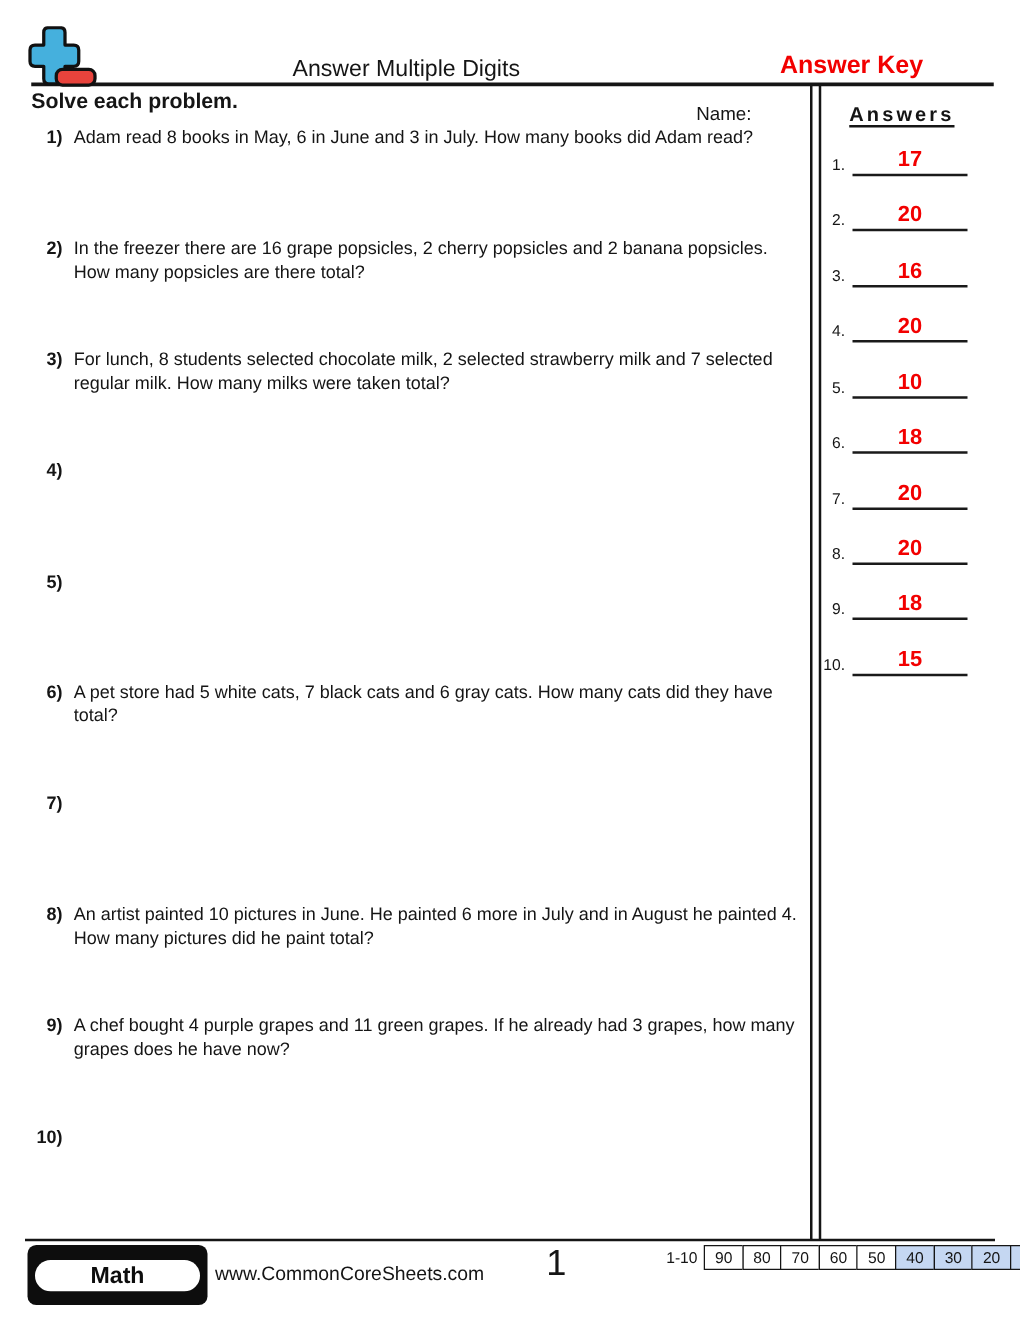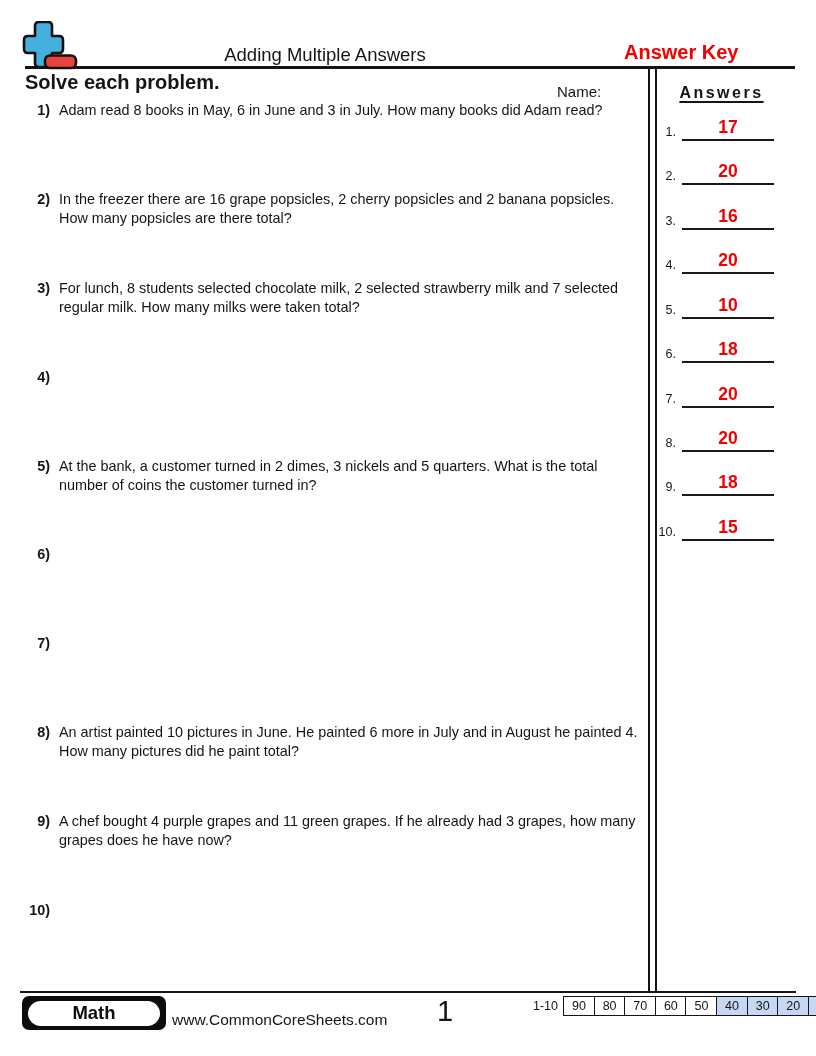--- a/index.html
+++ b/index.html
@@ -8,21 +8,21 @@
          font-family:"Liberation Sans", sans-serif; color:#151515; }
   .abs { position:absolute; }
 
   
   .logo { left:22px; top:21px; z-index:3; }
   .title { left:0; top:44px; width:650px; text-align:center; font-size:18.5px; }
   .name-label { left:557px; top:47px; font-size:15px;margin-top:36px; }
   .name-value { left:624px; top:41px; font-size:20px; font-weight:bold;
                 color:var(--answer-red,#f20000); }
   .hrule { left:25px; top:66px; width:770px; height:2.5px; background:#151515; z-index:1; }
-  .instructions { left:25px; top:71px; font-size:20px; font-weight:bold; }
+  .instructions { left:25px; top:71px; font-size:17px; font-weight:bold; }
 
   
   .vrule { left:648px; top:68px; height:924px; width:8.5px;
            border-left:2.5px solid #151515; border-right:2.5px solid #151515; }
   .answers-panel { left:653px; top:68px; width:137px; }
   .answers-heading { margin-top:16px; text-align:center; font-size:16px; font-weight:bold;
                      letter-spacing:2.5px; text-decoration:underline;
                      text-underline-offset:3px; text-decoration-thickness:1.8px; }
   .answer-row { position:absolute; left:3px; width:128px; height:34px;
                 display:flex; align-items:flex-end; }
@@ -33,21 +33,21 @@
 
   
   .problems { left:24px; top:101px; width:614px; }
   .problem { height:88.9px; display:flex; align-items:flex-start; }
   .p-num { width:26px; text-align:right; font-weight:bold; font-size:14.4px;
            line-height:19px; margin-right:9px; flex:none; }
   .p-text { flex:1; font-size:14.4px; line-height:19px; }
 
   
   .frule { left:20px; top:991px; width:776px; height:2.2px; background:#151515; }
-  .math-badge { left:22px; top:996px; width:144px; height:34px; background:#0d0d0d;
+  .math-badge { left:22px; top:996px; width:144px; height:48px; background:#0d0d0d;
                 border-radius:7px; display:flex; align-items:center; justify-content:center; }
   .badge-pill { width:132px; height:25px; background:#ffffff; border-radius:13px;
                 display:flex; align-items:center; justify-content:center;
                 font-size:18.5px; font-weight:bold; color:#0d0d0d; }
   .website { left:172px; top:1011px; font-size:15.5px; }
   .page-num { left:400px; top:995px; width:90px; text-align:center; font-size:29px; }
   .score-table { left:530px; top:995px; height:21px; display:flex; align-items:center; }
   .score-range { width:28px; text-align:right; font-size:12.5px; margin-right:5px; }
   .score-cell { width:32px; height:20px; border:1.4px solid #151515; background:#ffffff;
                 display:flex; align-items:center; justify-content:center; font-size:12.5px; }
@@ -56,21 +56,21 @@
 </style>
 </head>
 <body>
 
 <div class="abs logo">
   <svg width="56" height="49" viewBox="0 0 56 49">
     <path d="M17 1 H26 Q30 1 30 5 V15 H37 Q41 15 41 19 V28 Q41 32 37 32 H30 V42 Q30 46 26 46 H17 Q13 46 13 42 V32 H6 Q2 32 2 28 V19 Q2 15 6 15 H13 V5 Q13 1 17 1 Z" style="fill:var(--logo-blue,#45b0dd);" stroke="#111111" stroke-width="2.6" stroke-linejoin="round"></path>
     <rect x="23" y="34.5" width="31" height="12.5" rx="5" style="fill:var(--logo-red,#e8433c);" stroke="#111111" stroke-width="2.6"></rect>
   </svg>
 </div>
-<div class="abs title">Adding Multiple Answers</div>
+<div class="abs title">Answer Multiple Digits</div>
 <div class="abs name-label">Name:</div>
 <div class="abs name-value">Answer Key</div>
 <div class="abs hrule"></div>
 <div class="abs instructions">Solve each problem.</div>
 
 <div class="abs vrule"></div>
 <div class="abs answers-panel">
   <div class="answers-heading">Answers</div>
   <div class="answer-row" style="top:39px">
       <span class="a-num">1.</span>
@@ -125,24 +125,24 @@
     </div>
   <div class="problem">
       <span class="p-num">3)</span>
       <span class="p-text">For lunch, 8 students selected chocolate milk, 2 selected strawberry milk and 7 selected regular milk. How many milks were taken total?</span>
     </div>
   <div class="problem">
       <span class="p-num">4)</span>
     </div>
   <div class="problem">
       <span class="p-num">5)</span>
-      <span class="p-text">At the bank, a customer turned in 2 dimes, 3 nickels and 5 quarters. What is the total number of coins the customer turned in?</span>
     </div>
   <div class="problem">
       <span class="p-num">6)</span>
+      <span class="p-text">A pet store had 5 white cats, 7 black cats and 6 gray cats. How many cats did they have total?</span>
     </div>
   <div class="problem">
       <span class="p-num">7)</span>
     </div>
   <div class="problem">
       <span class="p-num">8)</span>
       <span class="p-text">An artist painted 10 pictures in June. He painted 6 more in July and in August he painted 4. How many pictures did he paint total?</span>
     </div>
   <div class="problem">
       <span class="p-num">9)</span>

